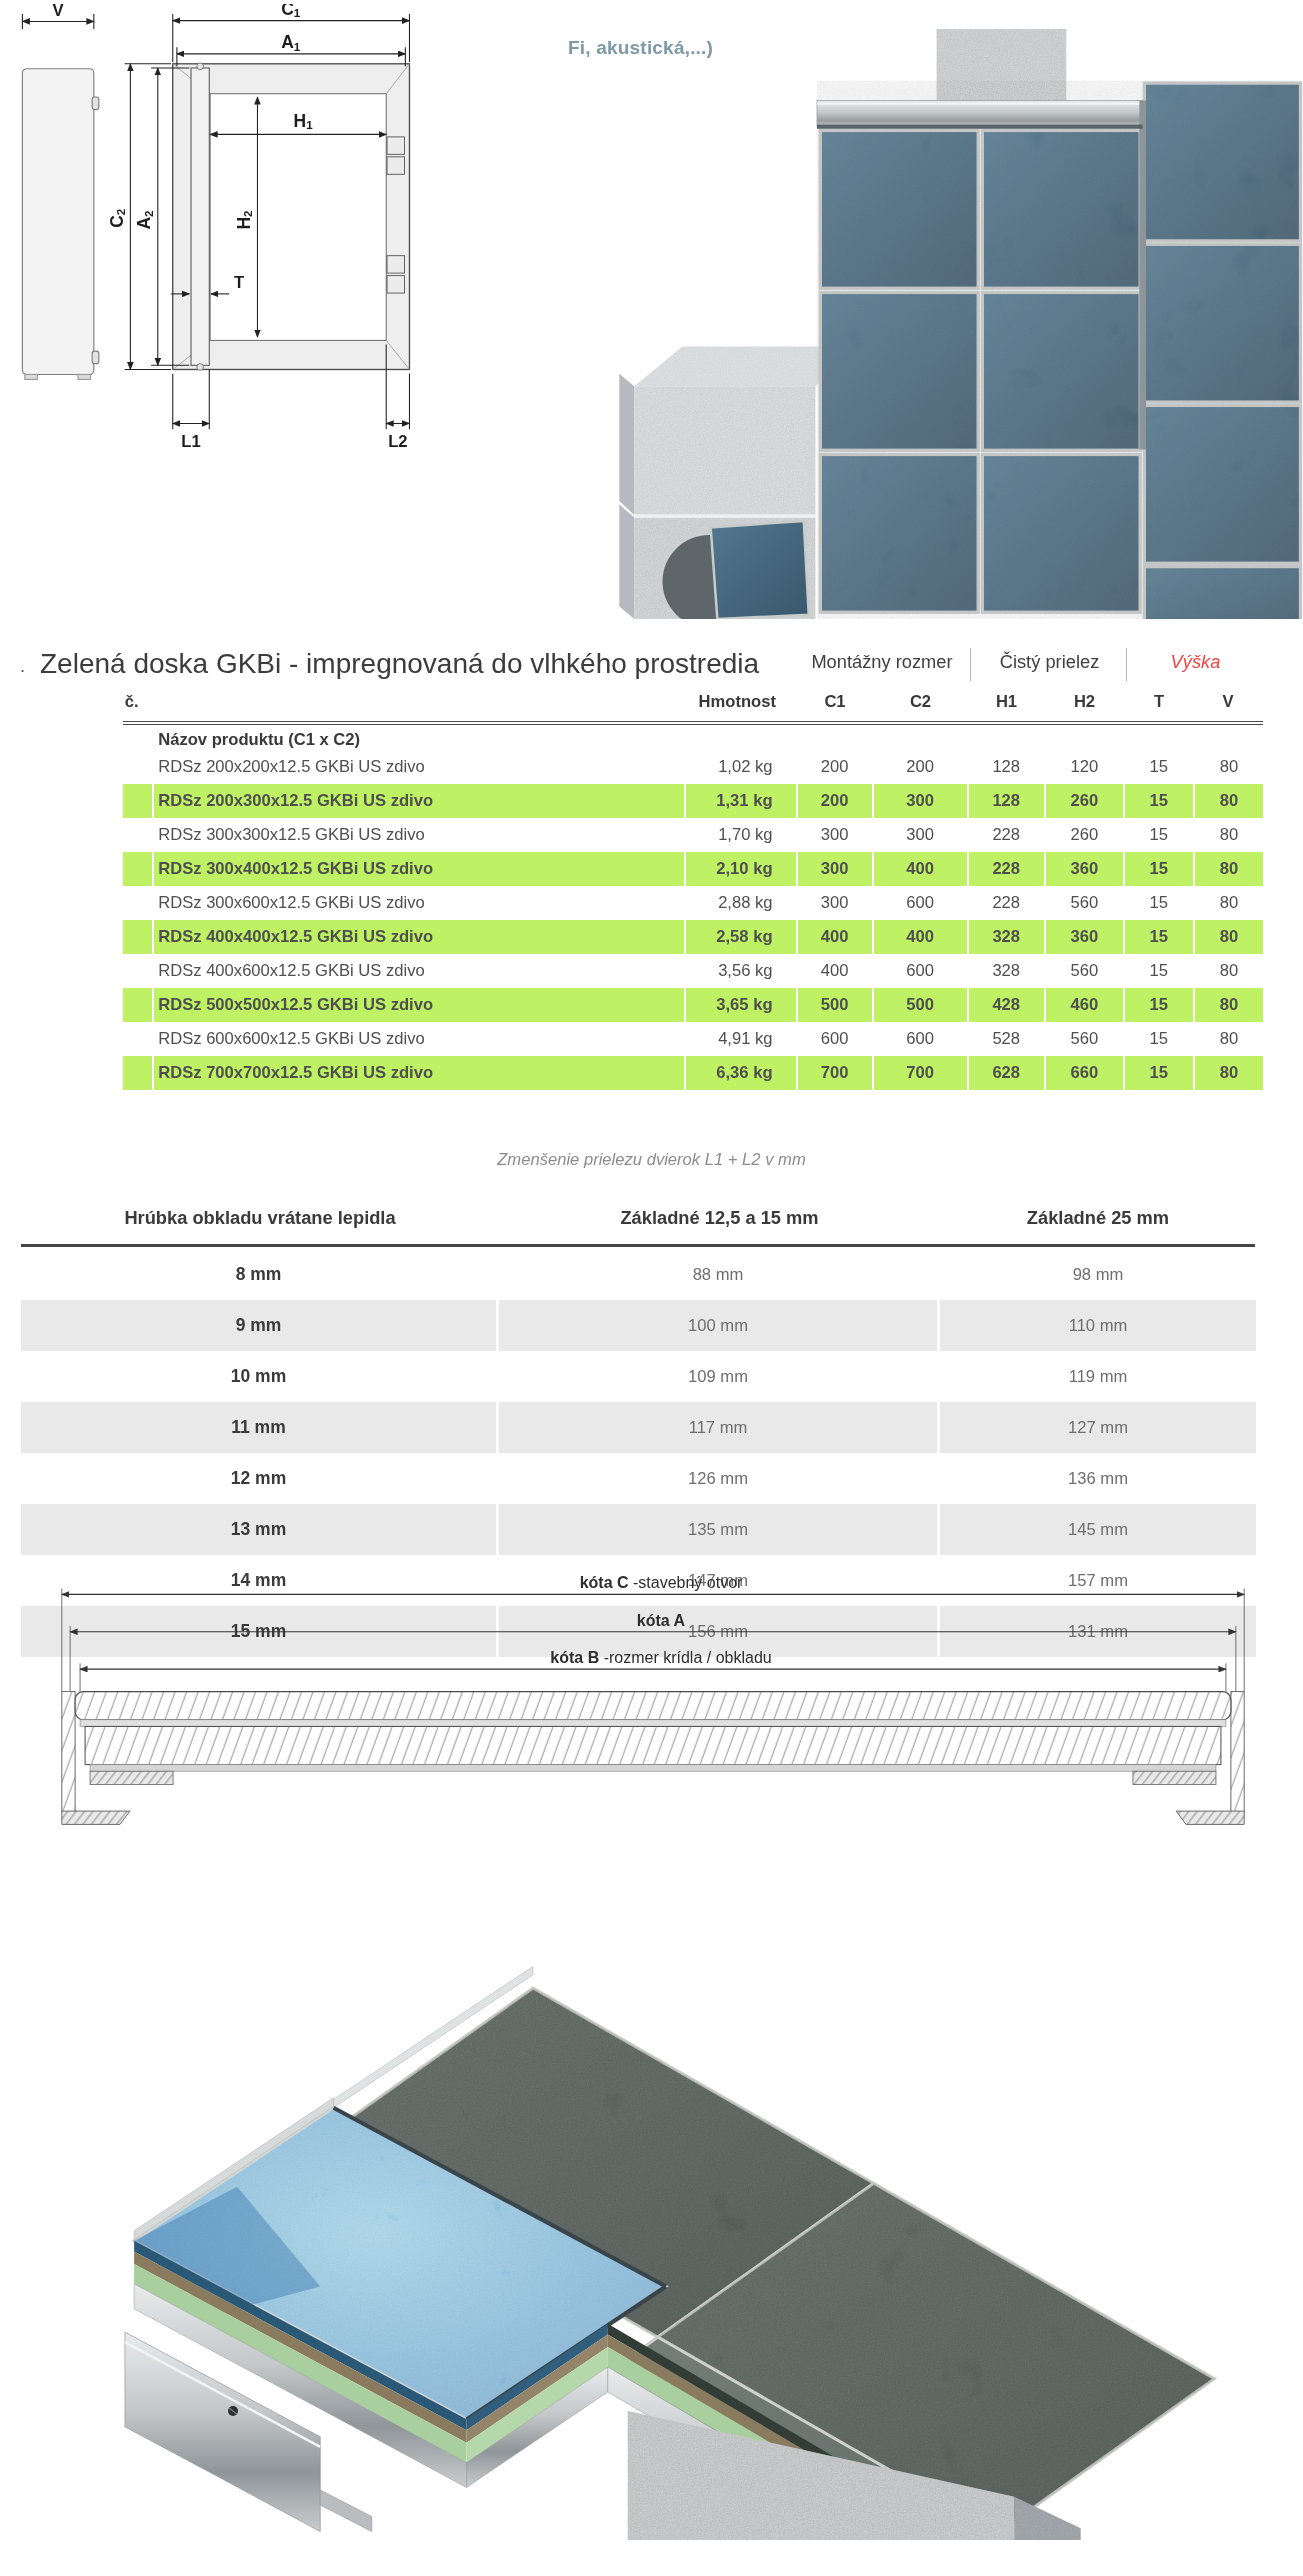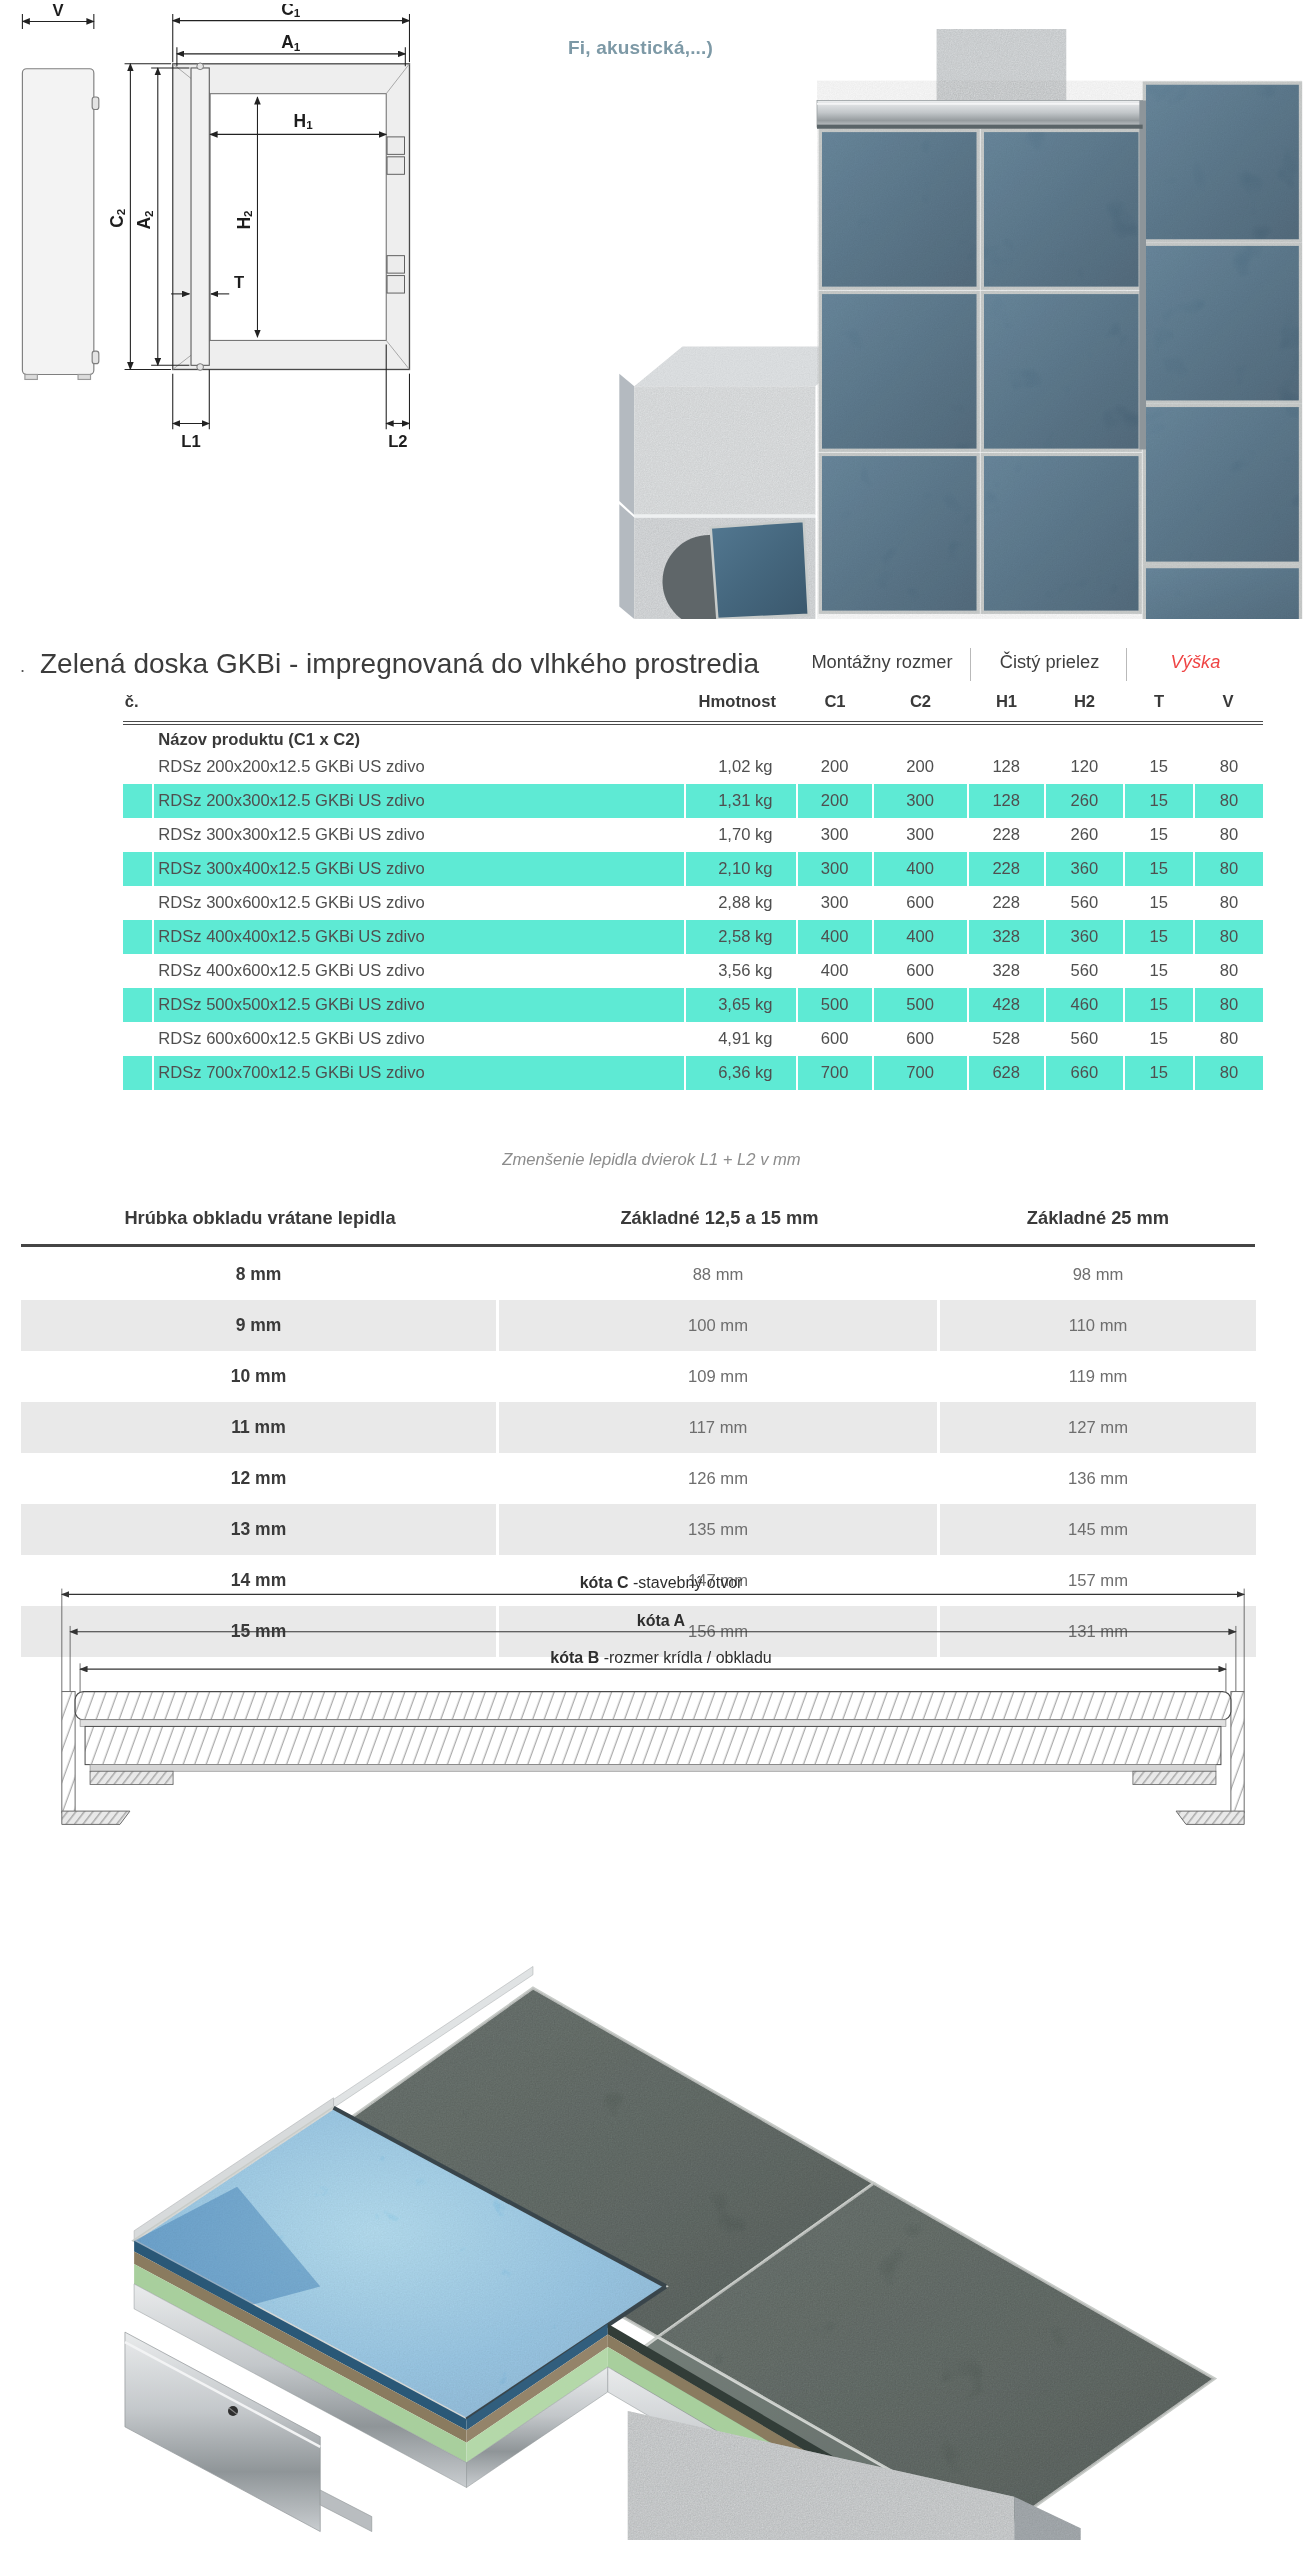--- a/index.html
+++ b/index.html
@@ -33,21 +33,21 @@
   .t1-rule{position:absolute;left:123px;top:721px;width:1140px;height:4.2px;
     border-top:1.7px solid #4a4a4a;border-bottom:1.7px solid #4a4a4a;box-sizing:border-box;}
 
   table.dtable{position:absolute;border-collapse:separate;border-spacing:0;table-layout:fixed;}
   table.t1{left:123px;top:727px;width:1140px;margin-top:23px;}
   table.t1 td{height:34px;font-size:16.6px;color:#4f4f4f;padding:0;overflow:hidden;white-space:nowrap;
     text-align:center;border-right:2.5px solid #fff;}
   table.t1 td:last-child{border-right:none;}
   table.t1 td.c-name{text-align:left;padding-left:4.2px;}
   table.t1 td.c-weight{text-align:right;padding-right:23px;}
-  table.t1 tr.shade td{background:#5eead4;}
+  table.t1 tr.shade td{background:#bef264;font-weight:bold;}
 
   
   .t2-title{position:absolute;left:0;top:1150px;width:1303px;text-align:center;
     font-size:16.6px;font-style:italic;color:#8c8c8c;}
   .t2-head{position:absolute;left:21px;top:1207px;width:1234px;display:grid;
     grid-template-columns:478px 441px 316px;font-weight:bold;font-size:18.3px;color:#3a3a3a;}
   .t2-head div{text-align:center;}
   .t2-rule{position:absolute;left:21px;top:1244px;width:1234px;height:3.3px;background:#454545;}
   table.t2{left:21px;top:1249px;width:1234px;}
   table.t2 td{height:51px;font-size:16.6px;color:#6e6e6e;padding:0;text-align:center;
@@ -384,21 +384,21 @@
           <td class="c-c1">700</td>
           <td class="c-c2">700</td>
           <td class="c-h1">628</td>
           <td class="c-h2">660</td>
           <td class="c-t">15</td>
           <td class="c-v">80</td>
         </tr>
       </tbody>
   </table>
 
-  <div class="t2-title">Zmenšenie lepidla dvierok L1 + L2 v mm</div>
+  <div class="t2-title">Zmenšenie prielezu dvierok L1 + L2 v mm</div>
   <div class="t2-head">
     <div>Hrúbka obkladu vrátane lepidla</div>
     <div>Základné 12,5 a 15 mm</div>
     <div>Základné 25 mm</div>
   </div>
   <div class="t2-rule"></div>
   <table class="dtable t2">
     <colgroup>
         <col style="width:478px">
         <col style="width:441px">

